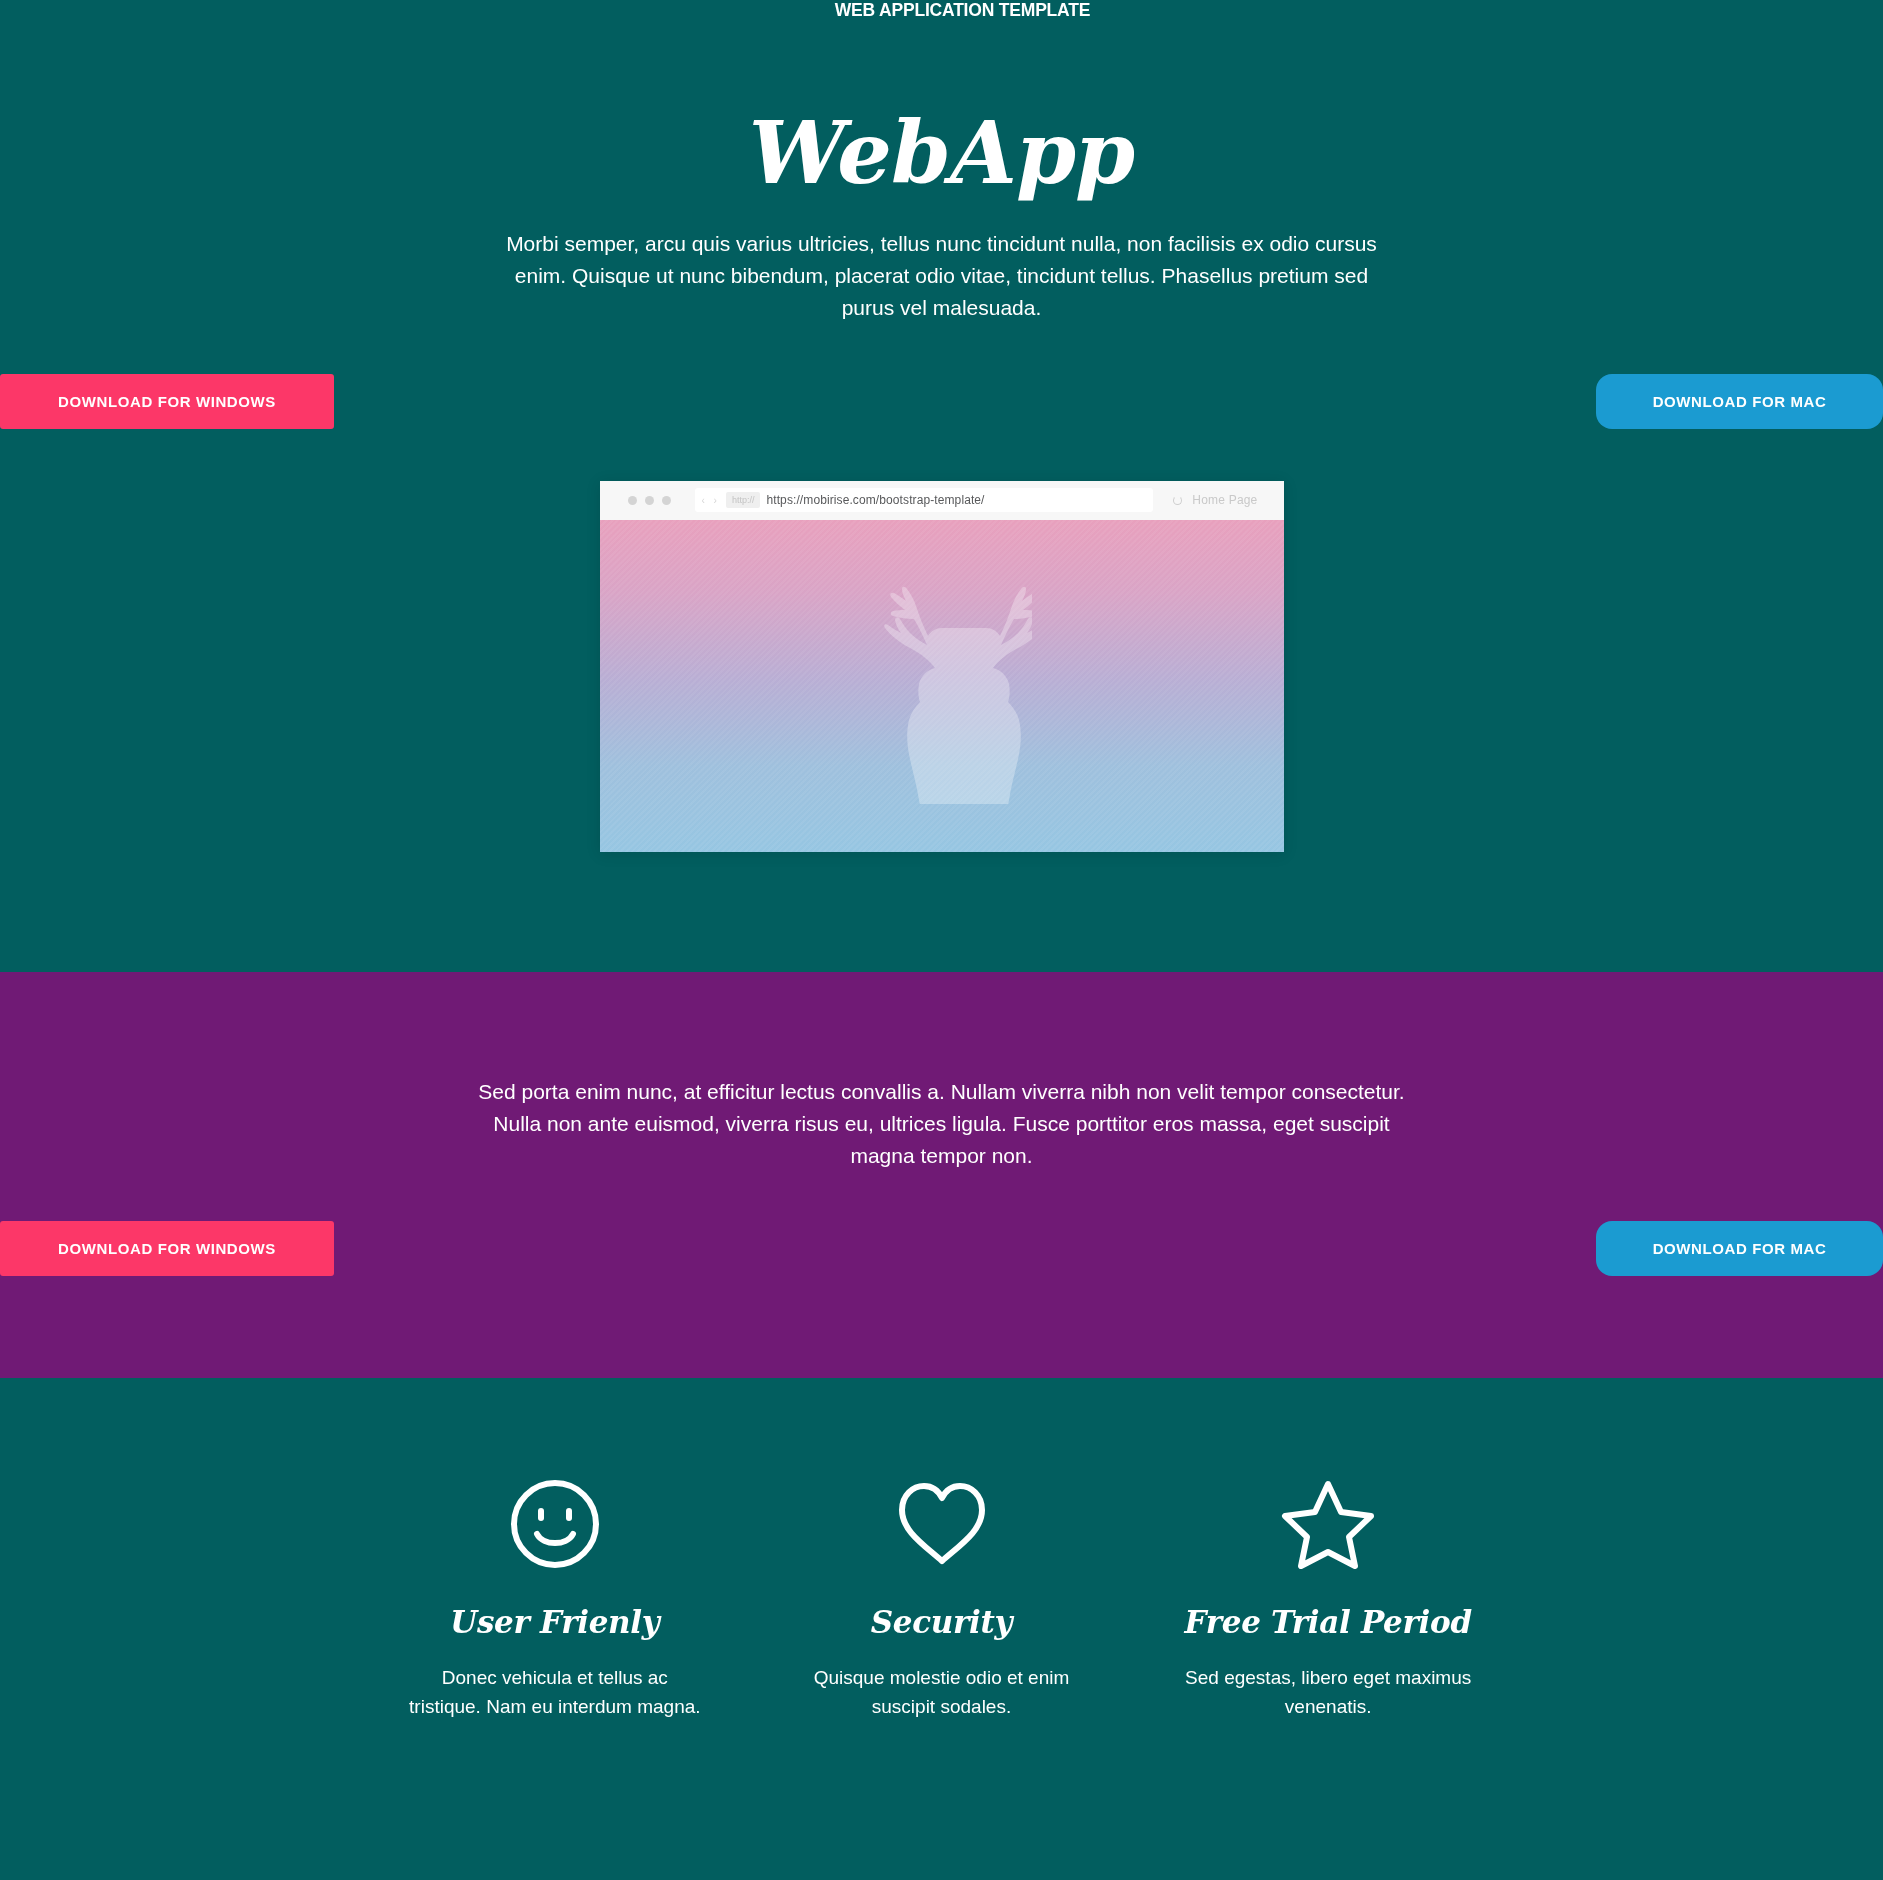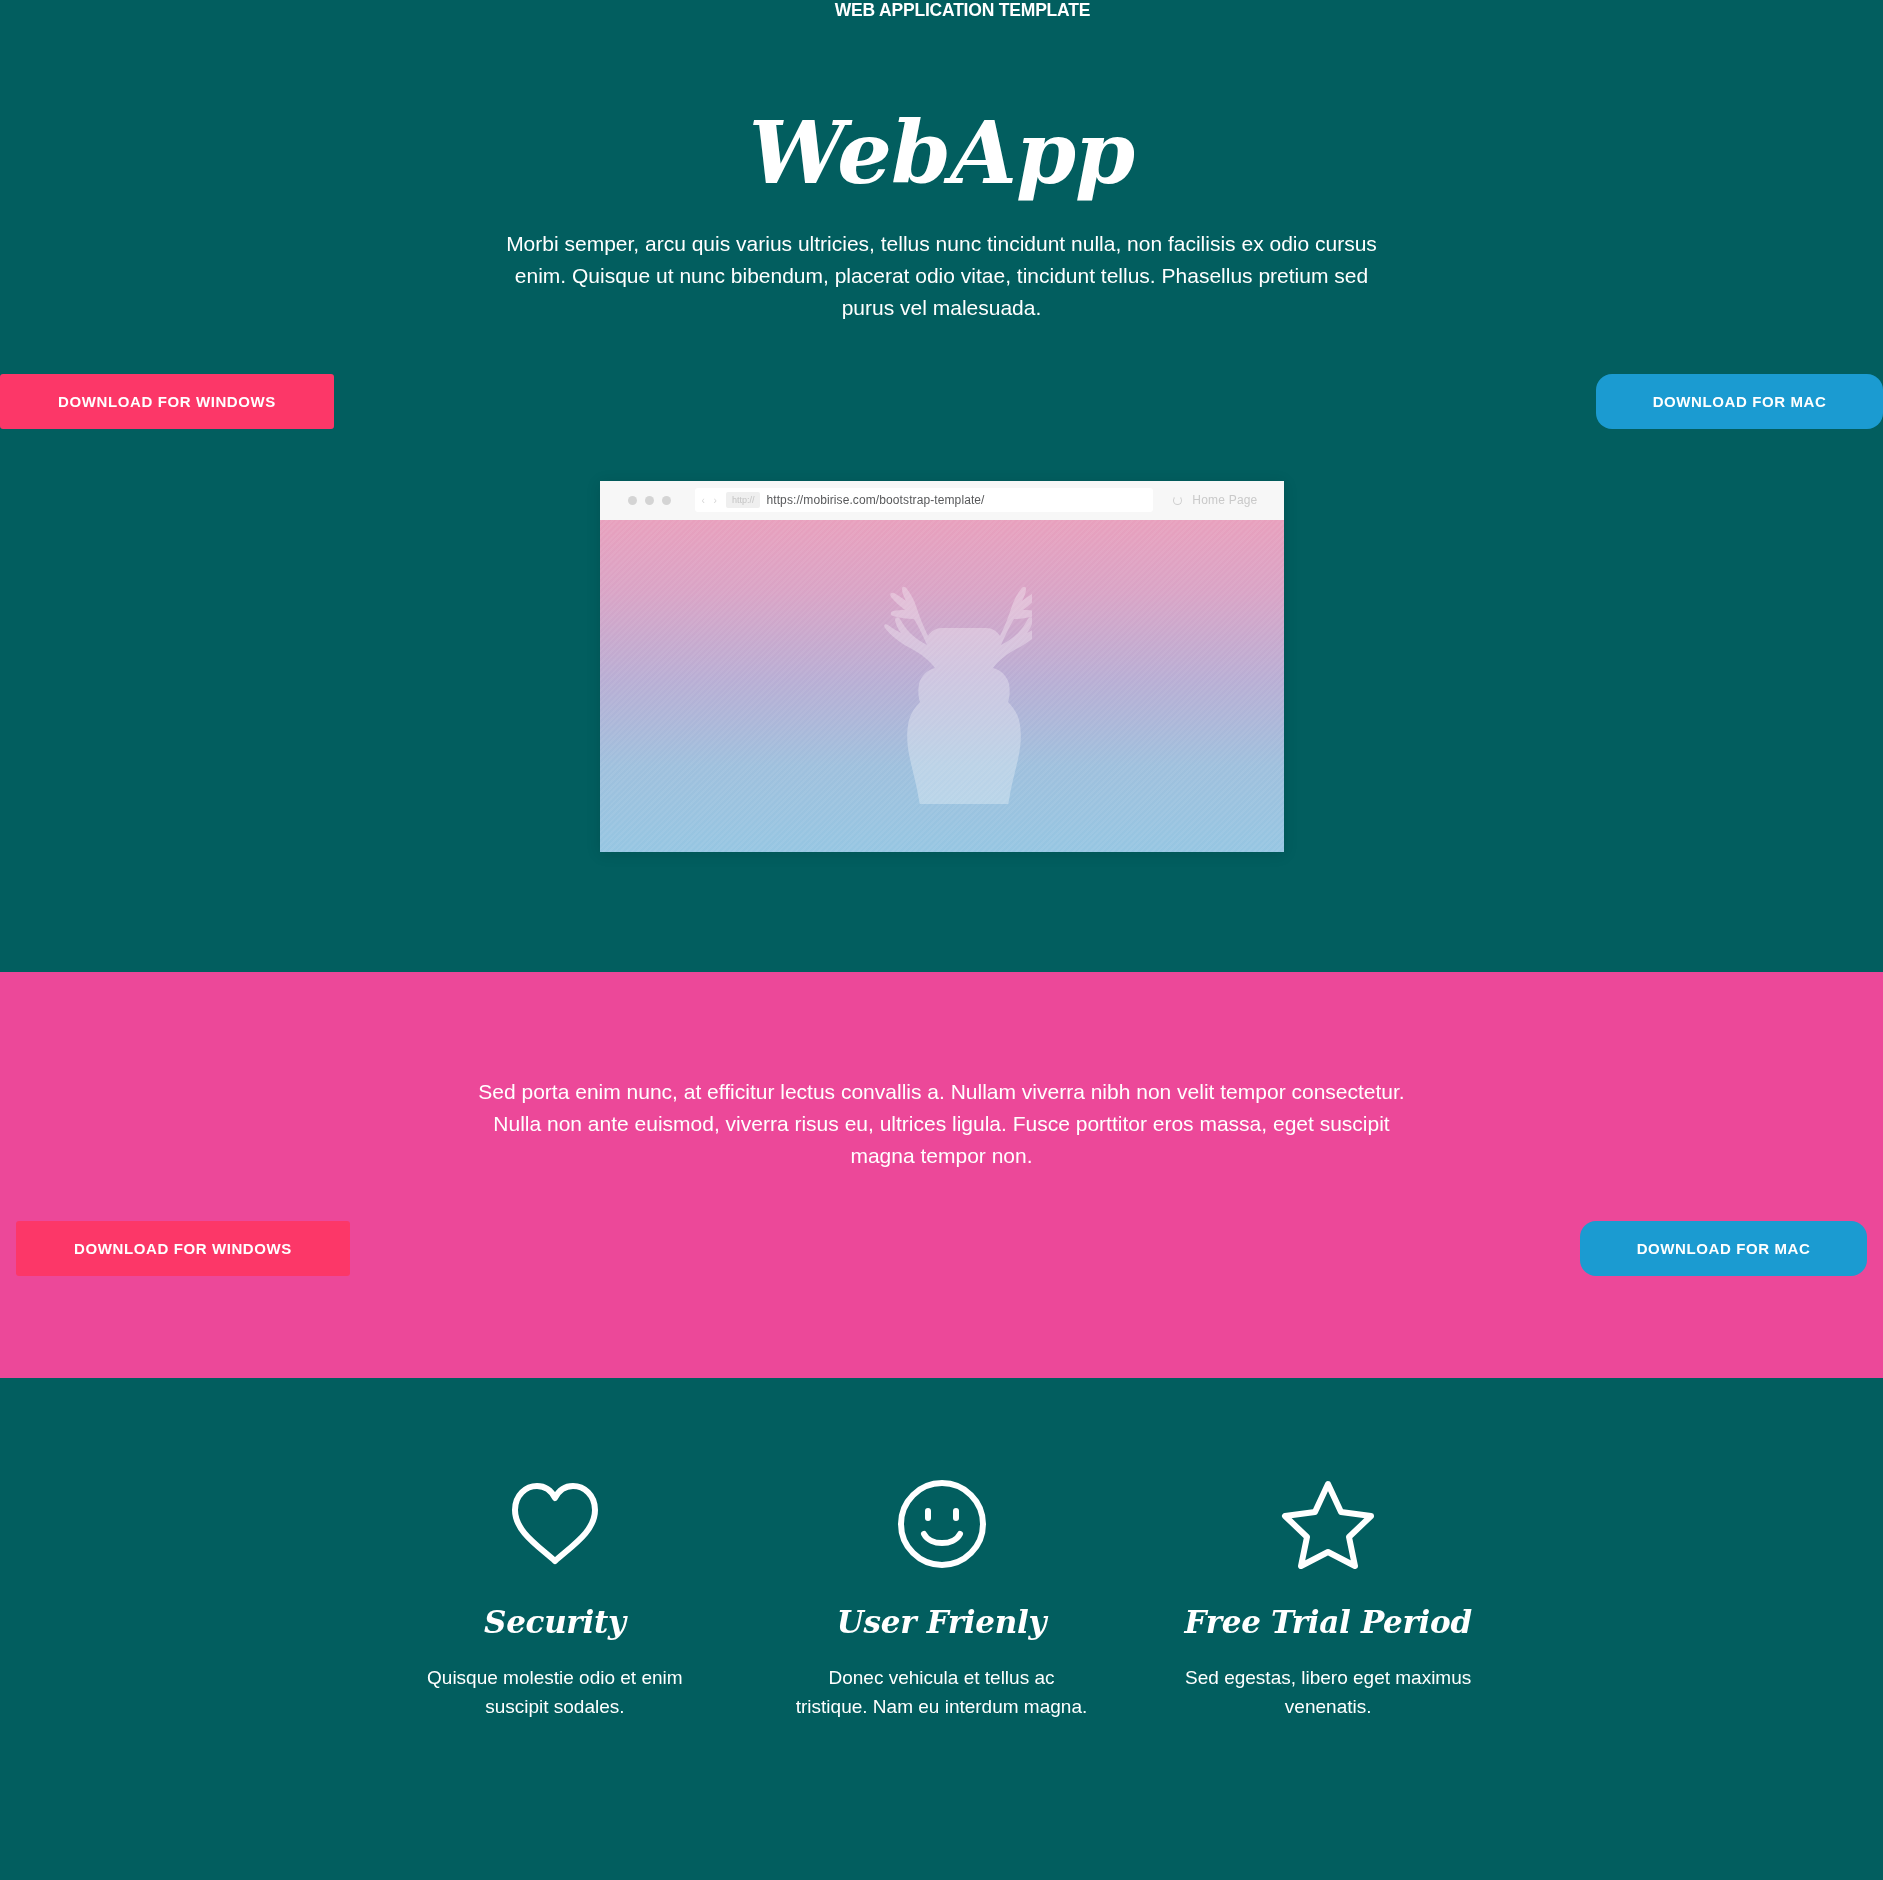--- a/index.html
+++ b/index.html
@@ -183,22 +183,22 @@
   }
   .deer {
     position: absolute;
     left: 50%; top: 50%;
     transform: translate(-50%, -50%);
     opacity: 0.30;
   }
 
   
   .gray-section {
-    background: #ec4899;
-    padding: 104px 16px 102px;
+    background: #701a75;
+    padding: 104px 0 102px;
     text-align: center;
   }
   .gray-text {
     color: #ffffff;
     font-size: 21px;
     font-weight: 300;
     line-height: 1.52;
     max-width: 930px;
     margin: 0 auto;
   }
@@ -286,43 +286,43 @@
     <button class="btn-lg btn-win">DOWNLOAD FOR WINDOWS</button>
     <button class="btn-lg btn-mac">DOWNLOAD FOR MAC</button>
   </div>
 </section>
 
 <section class="features">
   <div class="feature-grid">
 
     <div class="feature">
       <div class="feature-icon">
-        <svg width="92" height="86" viewBox="0 0 92 86">
-          <path d="M46 80 C28 64 6 50 6 29 C6 14 17 5 28 5 C37 5 43 11 46 17 C49 11 55 5 64 5 C75 5 86 14 86 29 C86 50 64 64 46 80 Z" fill="none" stroke="#ffffff" stroke-width="6" stroke-linejoin="round"></path>
-        </svg>
-      </div>
-      <div class="feature-title">Security</div>
-      <div class="feature-desc">Quisque molestie odio et enim suscipit sodales.</div>
-    </div>
-
-    <div class="feature">
-      <div class="feature-icon">
         <svg width="92" height="92" viewBox="0 0 92 92">
           <circle cx="46" cy="46" r="41" fill="none" stroke="#ffffff" stroke-width="6"></circle>
           <rect x="29" y="30" width="6" height="13" rx="3" fill="#ffffff"></rect>
           <rect x="57" y="30" width="6" height="13" rx="3" fill="#ffffff"></rect>
           <path d="M28 56 C34 68 58 68 64 56" fill="none" stroke="#ffffff" stroke-width="6" stroke-linecap="round"></path>
         </svg>
       </div>
       <div class="feature-title">User Frienly</div>
       <div class="feature-desc">Donec vehicula et tellus ac tristique. Nam eu interdum magna.</div>
     </div>
 
     <div class="feature">
       <div class="feature-icon">
+        <svg width="92" height="86" viewBox="0 0 92 86">
+          <path d="M46 80 C28 64 6 50 6 29 C6 14 17 5 28 5 C37 5 43 11 46 17 C49 11 55 5 64 5 C75 5 86 14 86 29 C86 50 64 64 46 80 Z" fill="none" stroke="#ffffff" stroke-width="6" stroke-linejoin="round"></path>
+        </svg>
+      </div>
+      <div class="feature-title">Security</div>
+      <div class="feature-desc">Quisque molestie odio et enim suscipit sodales.</div>
+    </div>
+
+    <div class="feature">
+      <div class="feature-icon">
         <svg width="94" height="90" viewBox="0 0 94 90">
           <path d="M47 5 L60 33 L90 37 L68 58 L74 87 L47 73 L20 87 L26 58 L4 37 L34 33 Z" fill="none" stroke="#ffffff" stroke-width="6" stroke-linejoin="round"></path>
         </svg>
       </div>
       <div class="feature-title">Free Trial Period</div>
       <div class="feature-desc">Sed egestas, libero eget maximus venenatis.</div>
     </div>
 
   </div>
 </section>

